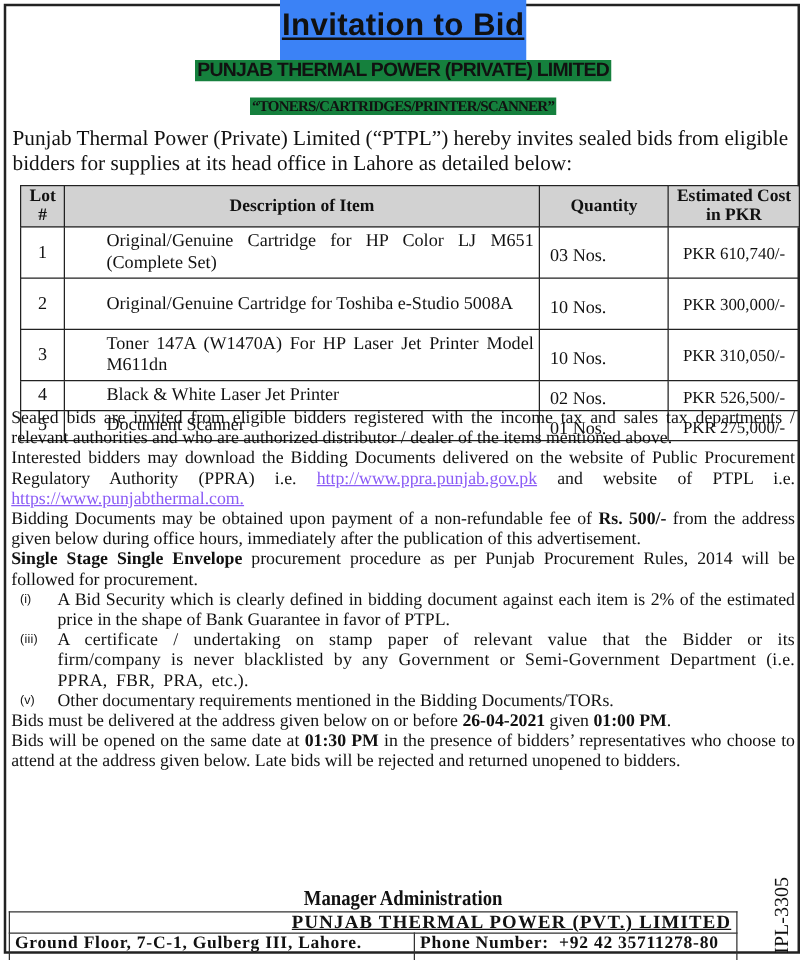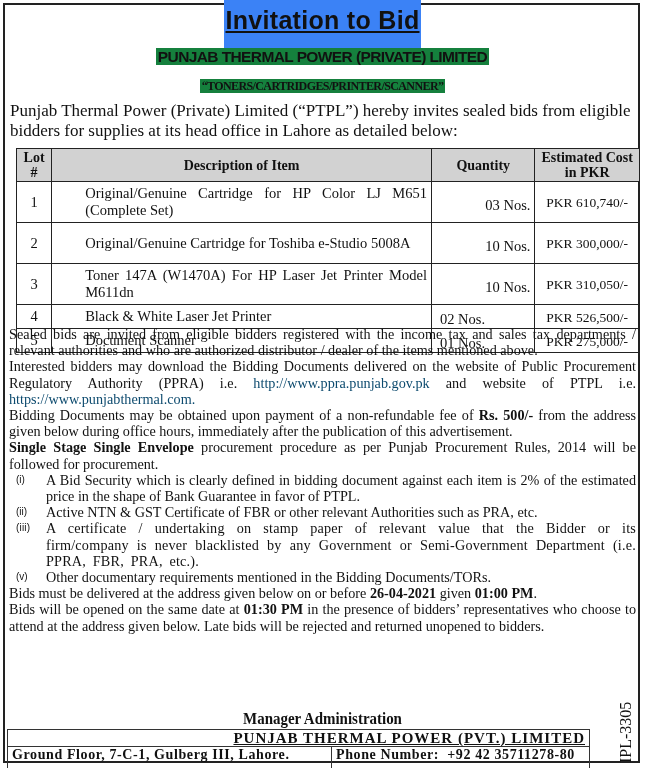--- a/index.html
+++ b/index.html
@@ -16,26 +16,26 @@
   .intro { position:absolute; top:101px; left:10px; width:625px; font-family:"Liberation Serif", serif; font-size:17px; line-height:20px; }
 
   table.items { position:absolute; top:148px; left:16px; width:624px; border-collapse:collapse; font-family:"Liberation Serif", serif; font-size:14.5px; }
   table.items th, table.items td { border:1.5px solid #222; padding:0 4px; vertical-align:middle; }
   table.items th { background:#d2d2d2; font-weight:bold; font-size:14px; line-height:15px; height:32px; text-align:center; }
   table.items td { line-height:17px; }
   table.items td.lot { text-align:center; width:26px; }
   table.items td.desc { text-align:justify; width:340px;padding-left:33px; }
   table.items td.qty { width:90px; padding-left:8px; padding-top:6px; }
   table.items td.cost { width:95px; text-align:center; font-size:13.5px; padding-top:1px; }
-  tr.tall td { height:34px;text-align:right; }
+  tr.tall td { height:34px; }
   tr.short td { height:17px; }
 
   .body { position:absolute; top:326px; left:9px; width:627px; font-family:"Liberation Serif", serif; font-size:14.2px; line-height:16.2px; text-align:justify; }
   .body p { margin:0; }
-  .body a { color:#0c4a6e; }
+  .body a { color:#8b5cf6; text-decoration:underline; }
   .body b { font-weight:bold; }
   ol.reqs { list-style:none; margin:0; padding:0 0 0 37px; }
   ol.reqs li { position:relative; margin:0; }
   ol.reqs li .num { position:absolute; left:-30px; top:0; font-family:"Liberation Sans", sans-serif; font-size:10px; }
   ol.reqs li.spread { letter-spacing:0.2px; word-spacing:3px; }
 
   .manager { position:absolute; top:709px; left:0; width:100%; text-align:center; font-family:"Liberation Serif", serif; font-weight:bold; font-size:17px; transform:scaleX(0.88); }
   table.footer { position:absolute; top:729px; left:7px; width:583px; border-collapse:collapse; font-family:"Liberation Serif", serif; font-weight:bold; font-size:14px; letter-spacing:0.6px; }
   table.footer td { border:1.5px solid #333; padding:0 4px; line-height:16px; vertical-align:top; }
   table.footer td.head { text-align:right; font-size:15px; letter-spacing:1px; text-decoration:underline; }
@@ -96,21 +96,20 @@
   </tbody>
 </table>
 
 <div class="body">
   <p>Sealed bids are invited from eligible bidders registered with the income tax and sales tax departments / relevant authorities and who are authorized distributor / dealer of the items mentioned above.</p>
   <p><span>Interested bidders may download the Bidding Documents delivered on the website of Public Procurement Regulatory Authority (PPRA) i.e. </span><a>http://www.ppra.punjab.gov.pk</a><span> and website of PTPL i.e. </span><a>https://www.punjabthermal.com.</a></p>
   <p><span>Bidding Documents may be obtained upon payment of a non-refundable fee of </span><b>Rs. 500/-</b><span> from the address given below during office hours, immediately after the publication of this advertisement.</span></p>
   <p><b>Single Stage Single Envelope</b><span> procurement procedure as per Punjab Procurement Rules, 2014 will be followed for procurement.</span></p>
   <ol class="reqs">
     <li><span class="num">(i)</span><span>A Bid Security which is clearly defined in bidding document against each item is 2% of the estimated price in the shape of Bank Guarantee in favor of PTPL.</span></li>
-    <li><span class="num">(ii)</span><span>Active NTN &amp; GST Certificate of FBR or other relevant Authorities such as PRA, etc.</span></li>
     <li class="spread"><span class="num">(iii)</span><span>A certificate / undertaking on stamp paper of relevant value that the Bidder or its firm/company is never blacklisted by any Government or Semi-Government Department (i.e. PPRA, FBR, PRA, etc.).</span></li>
     <li><span class="num">(v)</span><span>Other documentary requirements mentioned in the Bidding Documents/TORs.</span></li>
   </ol>
   <p><span>Bids must be delivered at the address given below on or before </span><b>26-04-2021</b><span> given </span><b>01:00 PM</b><span>.</span></p>
   <p><span>Bids will be opened on the same date at </span><b>01:30 PM</b><span> in the presence of bidders’ representatives who choose to attend at the address given below. Late bids will be rejected and returned unopened to bidders.</span></p>
 </div>
 
 <div class="manager">Manager Administration</div>
 
 <table class="footer">

